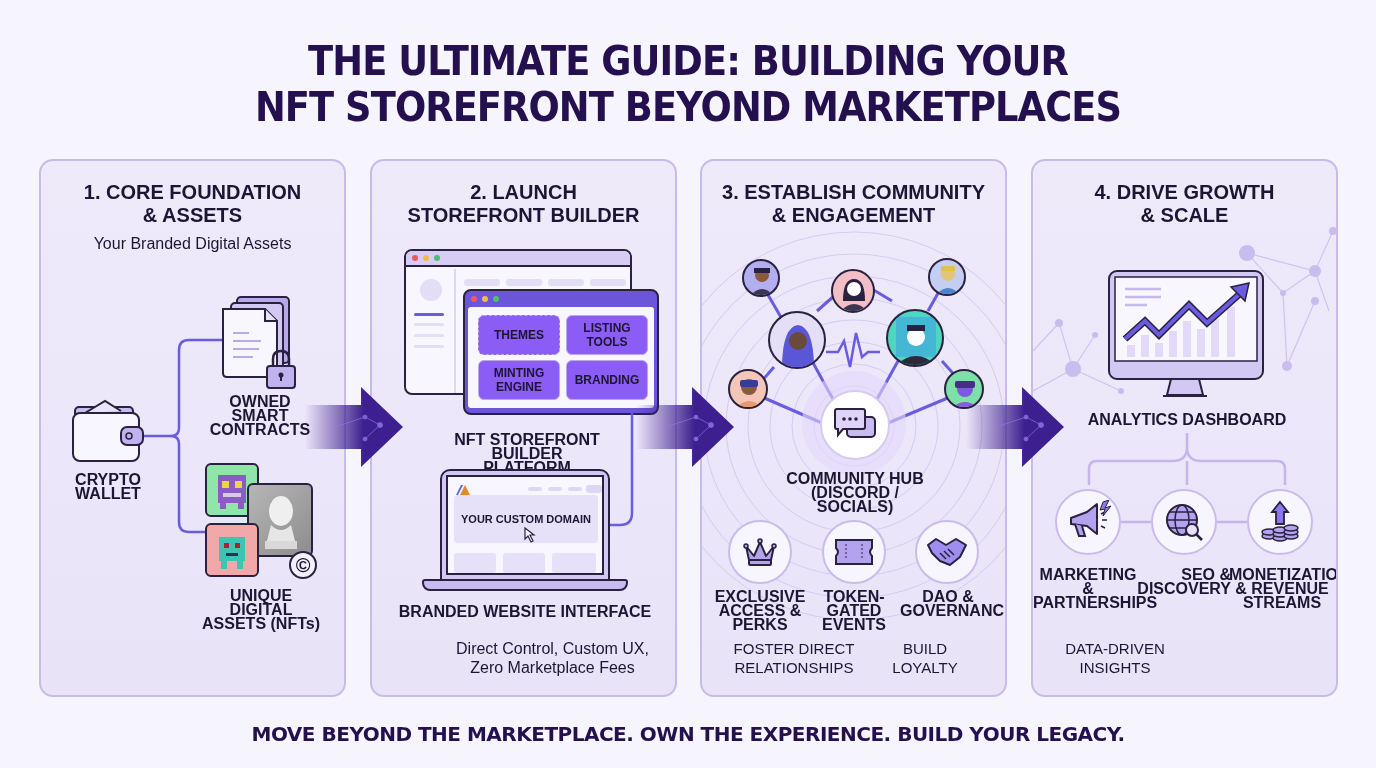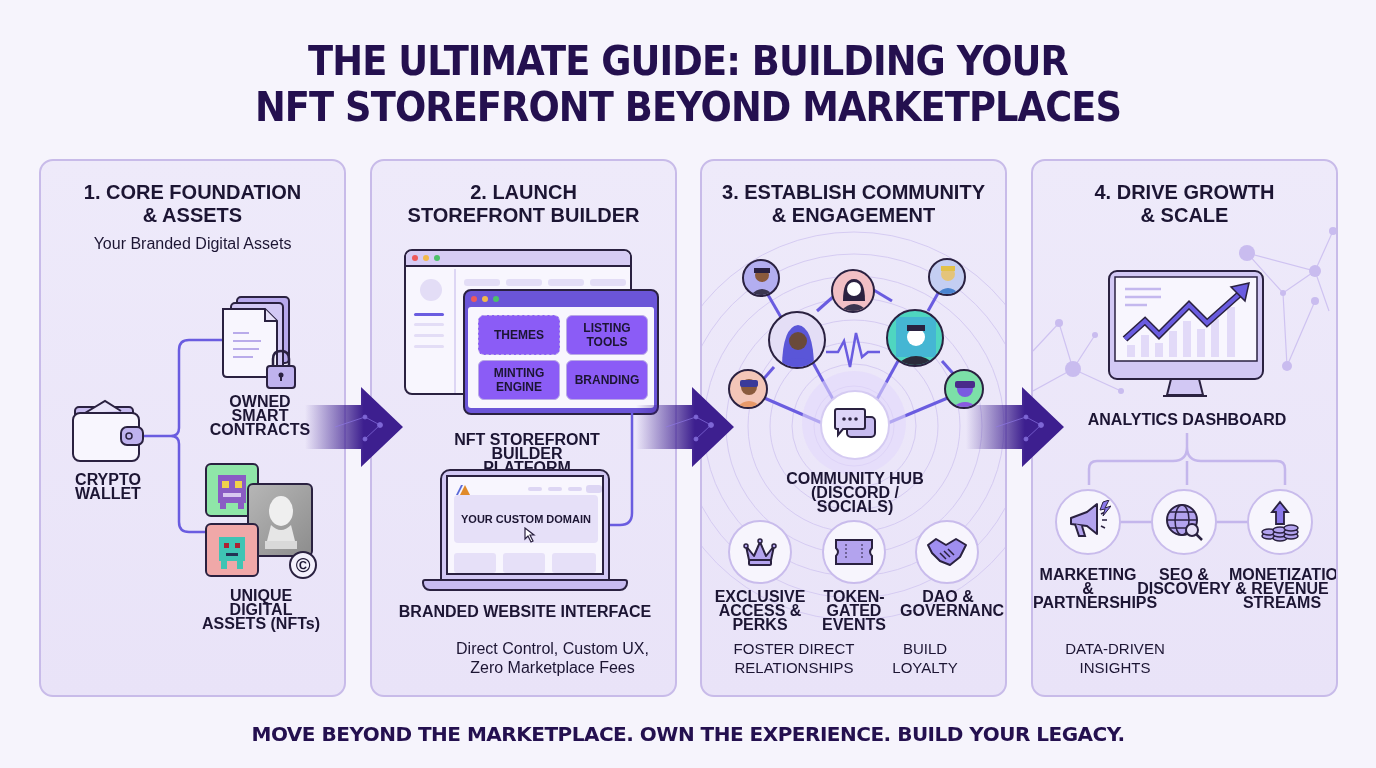--- a/index.html
+++ b/index.html
@@ -444,21 +444,21 @@
           <ellipse cx="31" cy="36" rx="7" ry="3"></ellipse>
           <ellipse cx="31" cy="32" rx="7" ry="3"></ellipse>
           <ellipse cx="31" cy="28" rx="7" ry="3"></ellipse>
         </g>
       </svg>
   </div>
   <div class="lbl" style="left:0;top:407px;width:110px;">
     <div>MARKETING &amp;</div>
     <div>PARTNERSHIPS</div>
   </div>
-  <div class="lbl" style="left:104px;top:407px;width:94px;">
+  <div class="lbl" style="left:104px;top:407px;width:94px;text-align:right;">
     <div>SEO &amp;</div>
     <div>DISCOVERY</div>
   </div>
   <div class="lbl" style="left:196px;top:407px;width:106px;">
     <div>MONETIZATION</div>
     <div>&amp; REVENUE</div>
     <div>STREAMS</div>
   </div>
   <div class="foot" style="left:18px;top:478px;width:128px;font-size:15px;">
     <div>DATA-DRIVEN</div>

